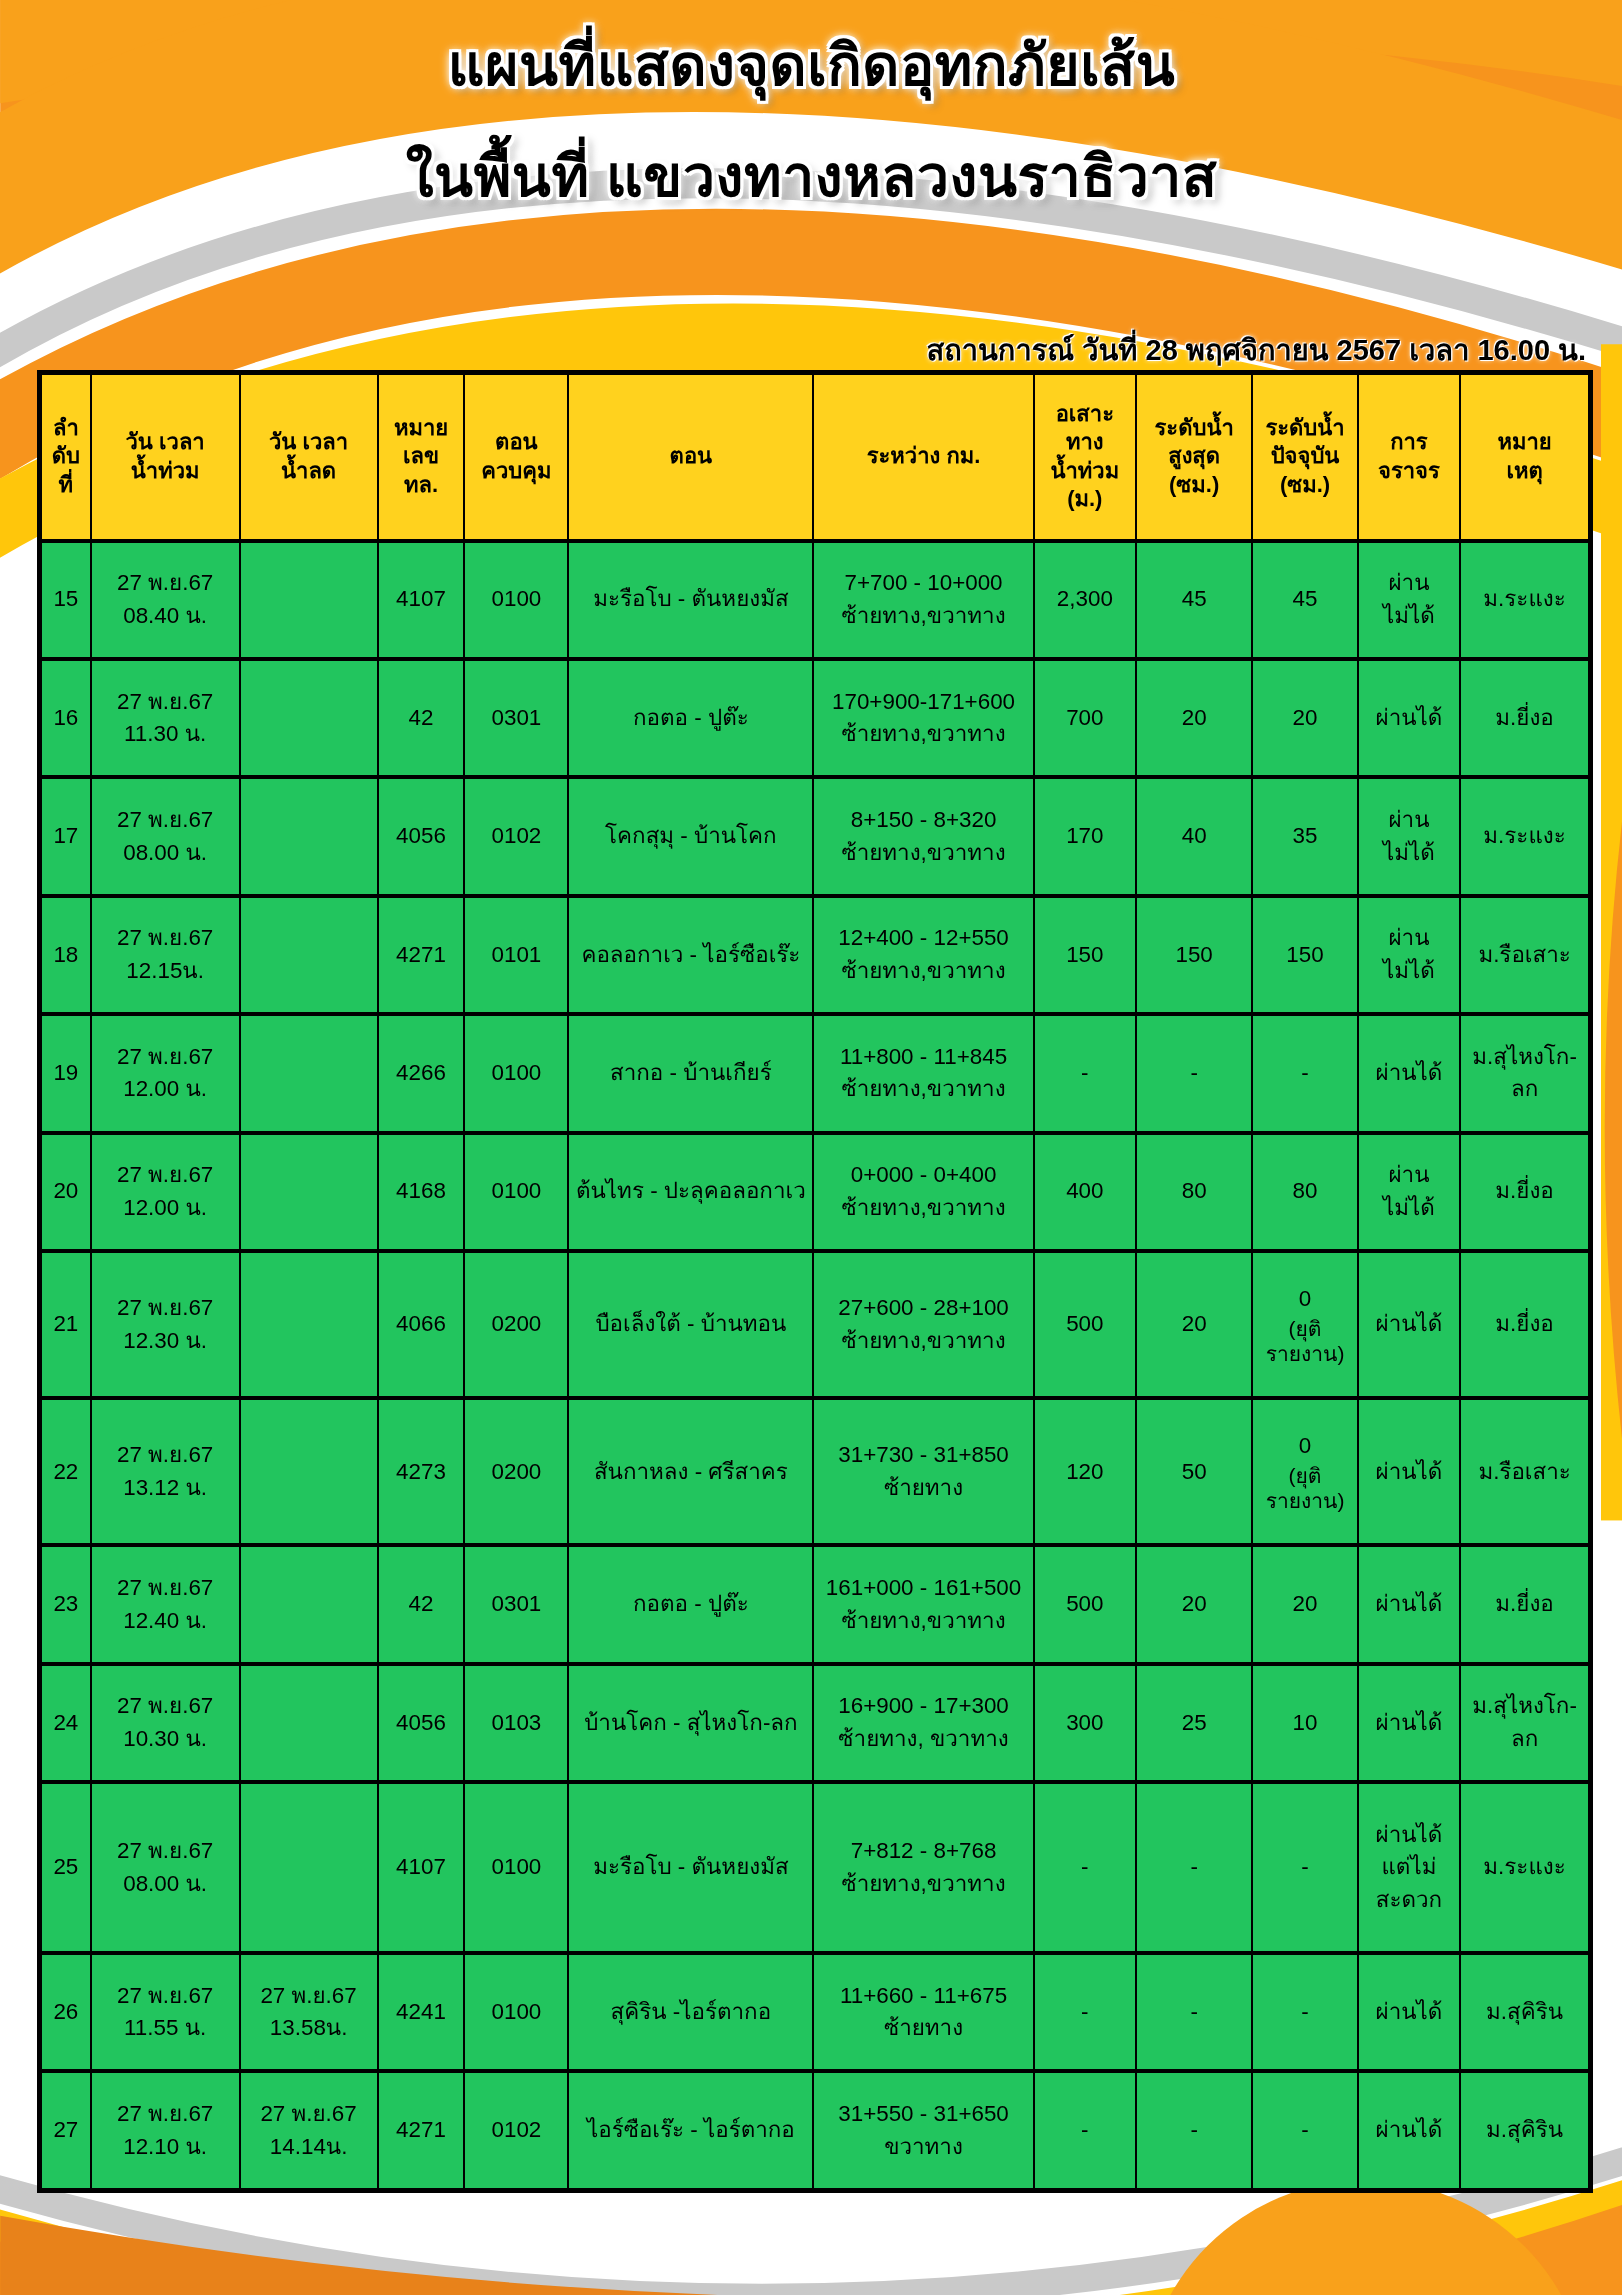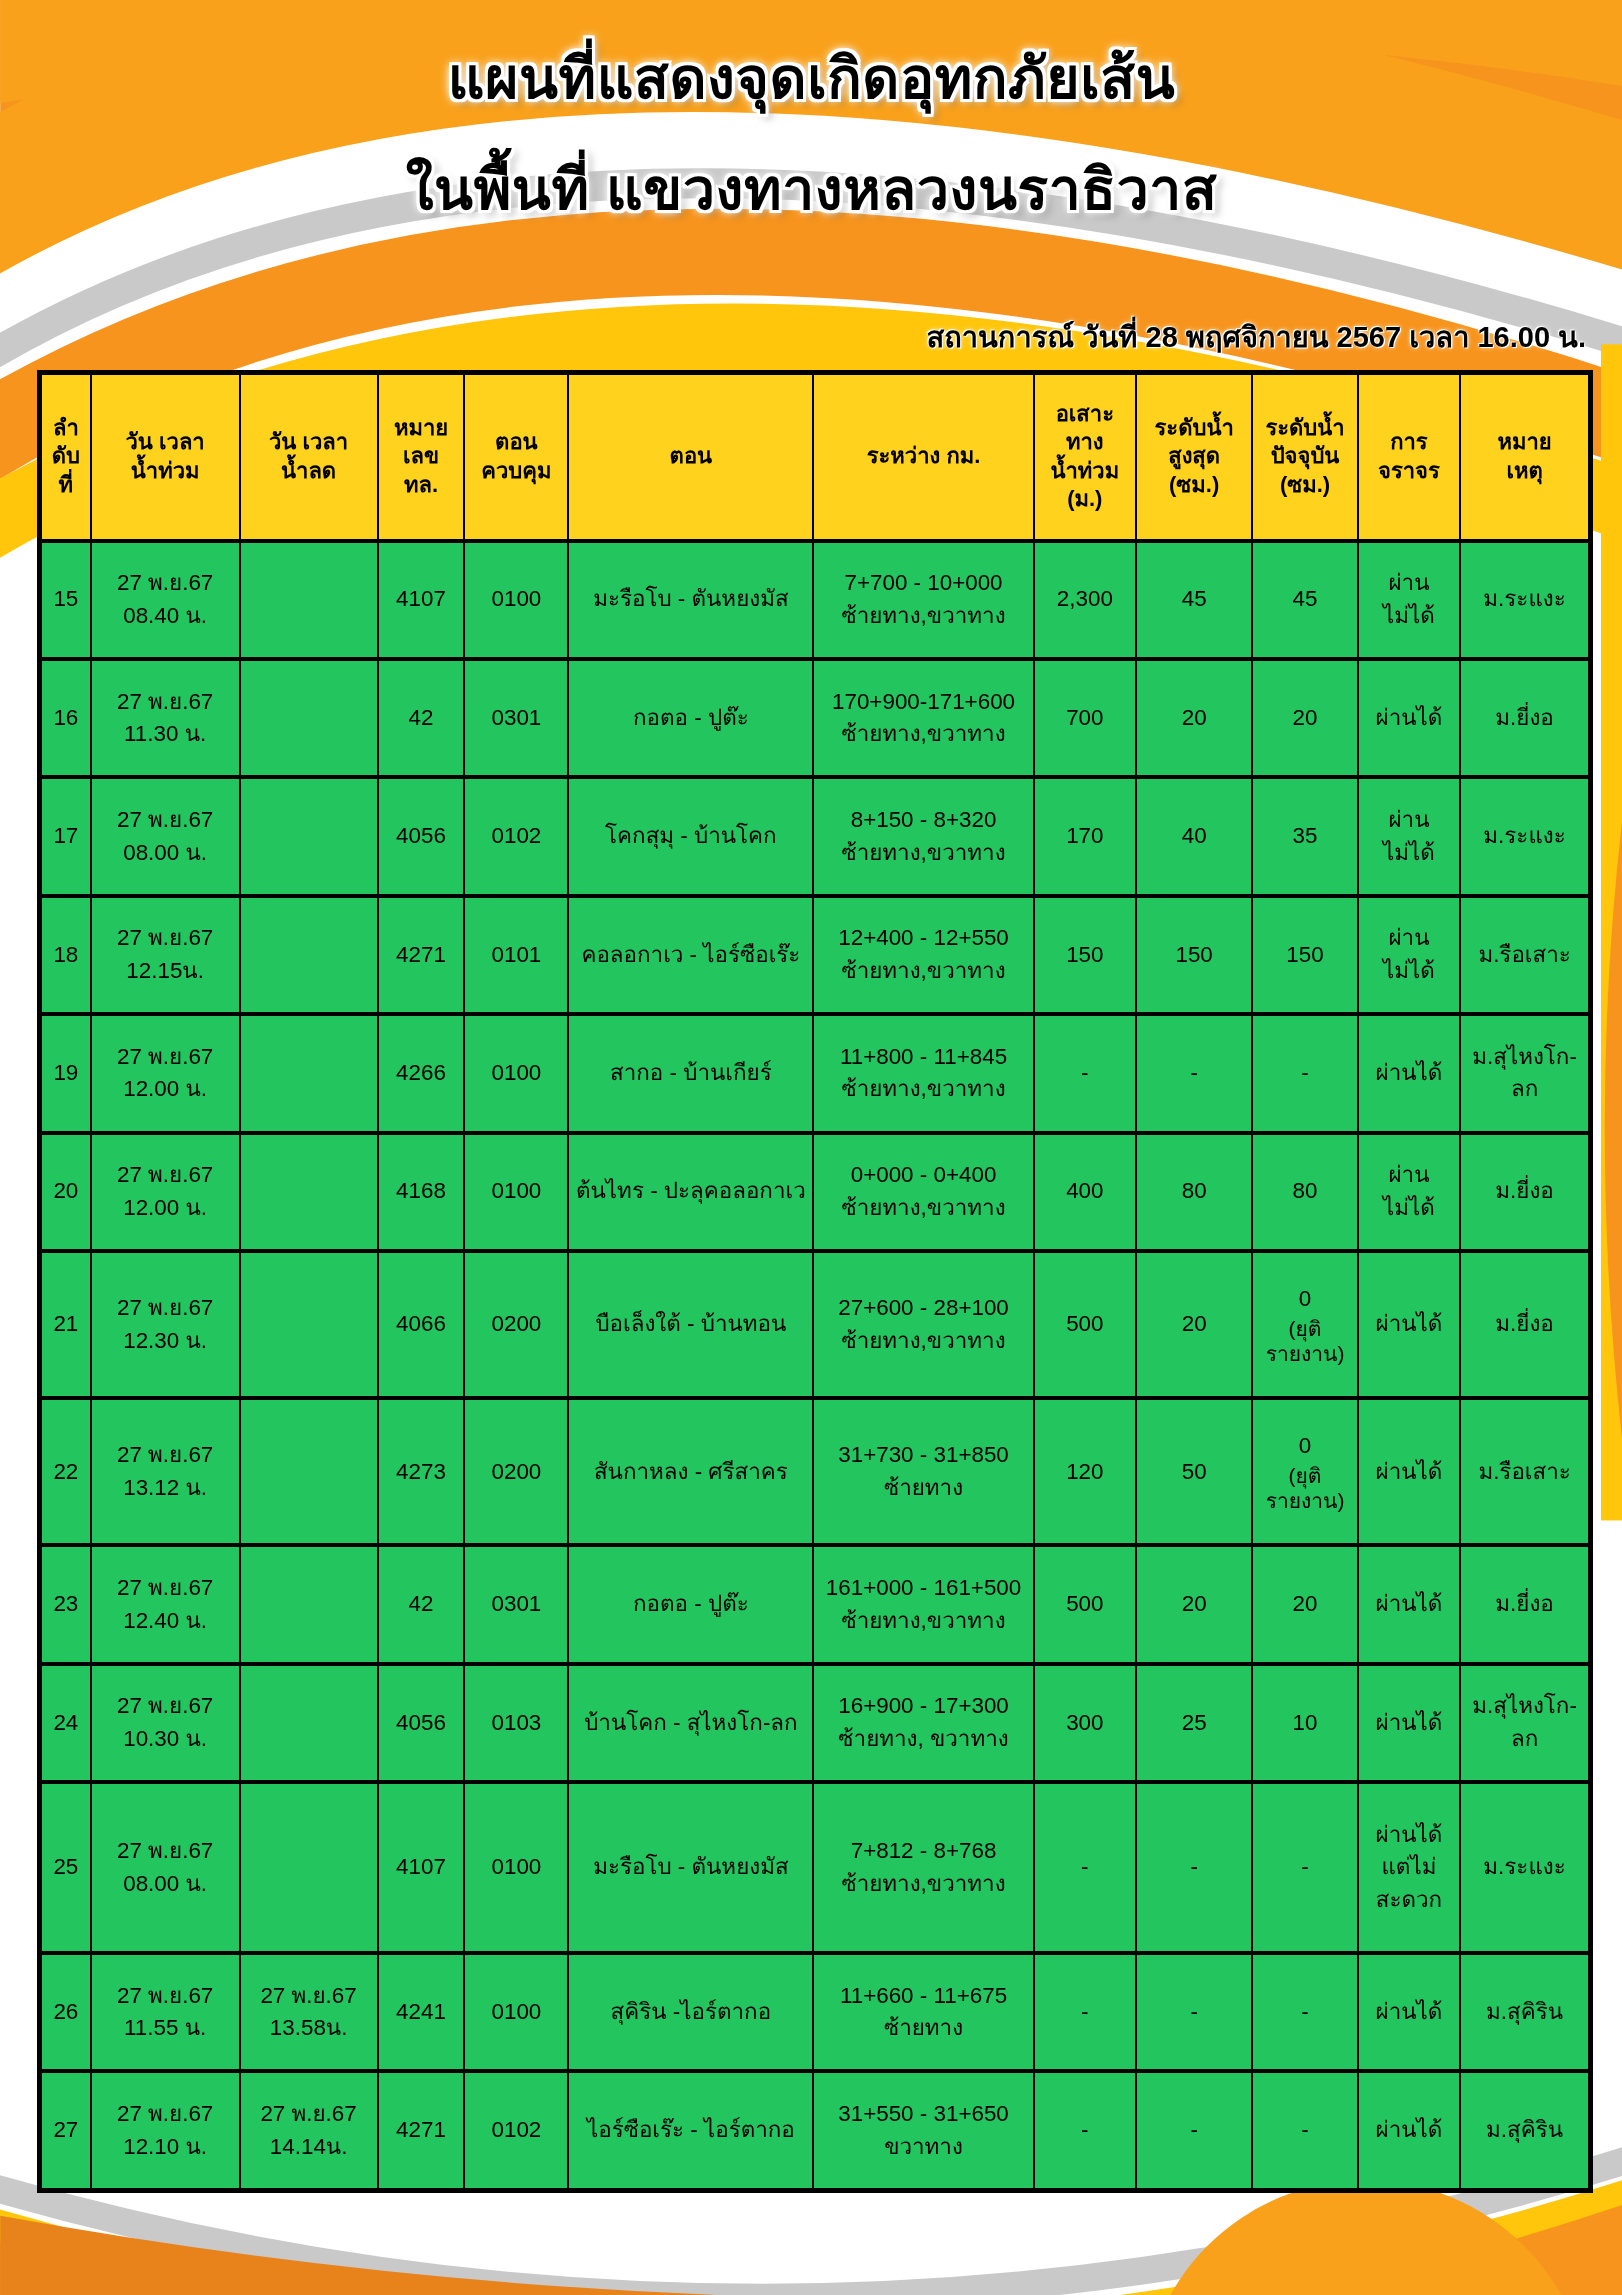--- a/index.html
+++ b/index.html
@@ -7,37 +7,37 @@
     position:relative;
     width:1623px;
     height:2295px;
     background:#ffffff;
     overflow:hidden;
     font-family:"Liberation Sans", sans-serif;
   }
   .bg{position:absolute;left:0;top:0;z-index:0;}
   .title{
     position:absolute;
-    top:23px;left:0;right:0;
+    top:10px;left:0;right:0;
     z-index:2;
     text-align:center;
     font-size:57px;
     font-weight:bold;
     color:#000;
     line-height:1.95;
     letter-spacing:0.6px;
     text-shadow:
       0 0 9.2px #fff,0 0 9.2px #fff,0 0 12.6px #fff,
       2.9px 2.9px 0 #fff,-2.9px -2.9px 0 #fff,2.9px -2.9px 0 #fff,-2.9px 2.9px 0 #fff,
       0 2.9px 0 #fff,0 -2.9px 0 #fff,2.9px 0 0 #fff,-2.9px 0 0 #fff,
       5.2px 5.2px 8px rgba(0,0,0,0.35);
   }
   .subtitle{
     position:absolute;
-    top:314px;right:37px;
+    top:327px;right:37px;
     z-index:2;
     font-size:29px;
     font-weight:bold;
     color:#000;
     text-shadow:0 0 5.7px #fff,1.1px 1.1px 0 #fff,-1.1px -1.1px 0 #fff;
   }
   table.flood{
     position:absolute;
     left:37px;top:370px;
     z-index:3;

